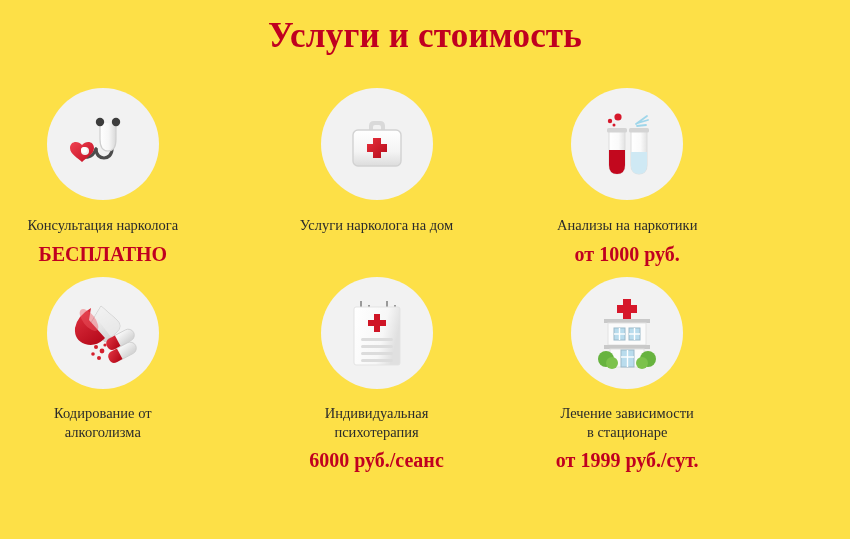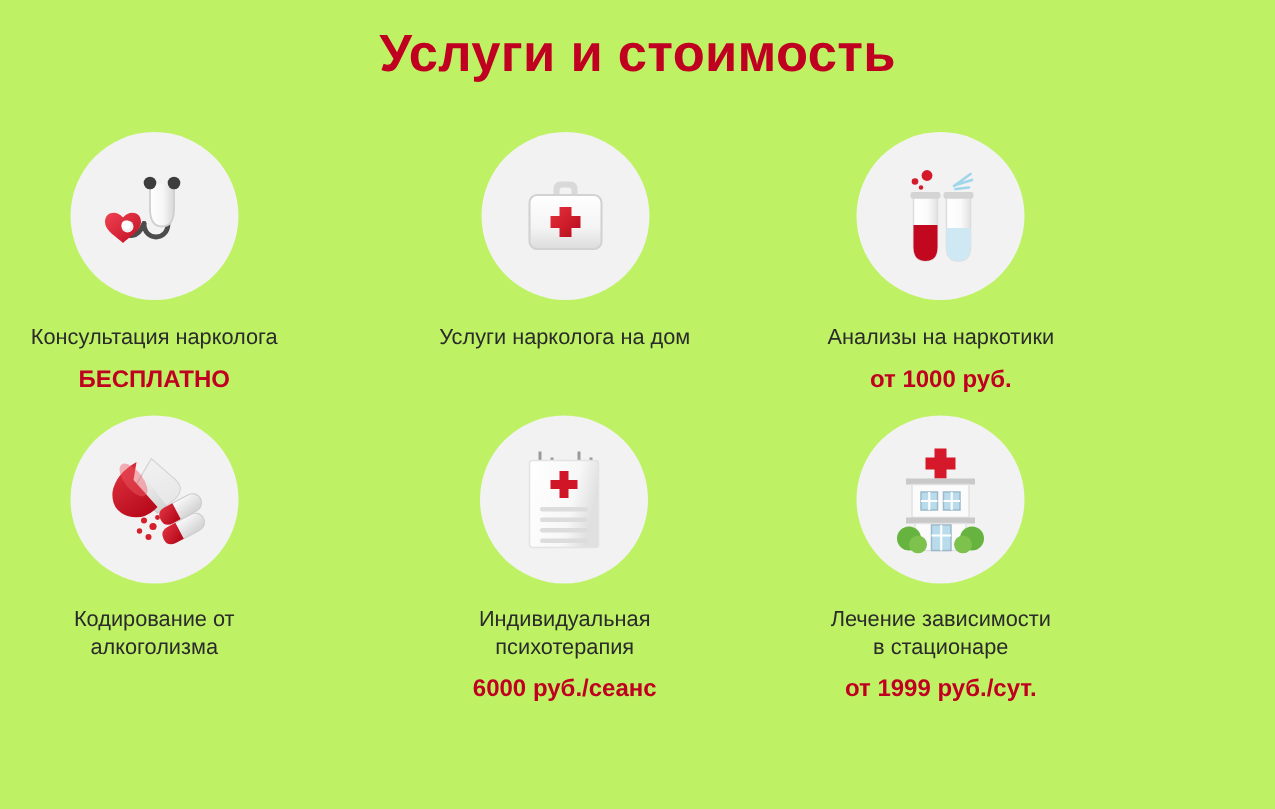--- a/index.html
+++ b/index.html
@@ -13,21 +13,22 @@
     height: 539px;
     overflow: hidden;
     font-family: "Liberation Sans", "DejaVu Sans", sans-serif;
     -webkit-font-smoothing: antialiased;
   }
 
   .page {
     position: relative;
     width: 850px;
     height: 539px;
-    background: #bef264;
+    background: #fde047;
+    font-family: Liberation Serif, serif;
   }
 
   
   .page-title {
     position: absolute;
     top: 14px;
     left: 0;
     width: 850px;
     text-align: center;
     font-size: 35px;
@@ -42,21 +43,21 @@
   .grid {
     position: absolute;
     top: 88px;
     left: 0;
     width: 850px;
   }
   .row {
     display: flex;
     width: 730px;
   }
-  .row-2 { margin-top: 11px; justify-content: flex-end; }
+  .row-2 { margin-top: 11px; }
 
   .cell {
     width: 283.33px;
     display: flex;
     flex-direction: column;
     align-items: center;
   }
   
   .cell-1 { padding-right: 54px; }
   .cell-2 { padding-left: 14px; }
@@ -80,21 +81,21 @@
     margin-top: 16px;
     text-align: center;
     font-size: 14.5px;
     line-height: 19px;
     color: #2b2b2b;
     white-space: pre-line;
   }
   .price {
     margin-top: 7px;
     text-align: center;
-    font-size: 16px;
+    font-size: 20px;
     font-weight: bold;
     color: #C00020;
     line-height: 24px;
     white-space: nowrap;
   }
   .row-2 .caption { margin-top: 15px; }
   .row-2 .price { margin-top: 6px; }
 </style>
 </head>
 <body>

